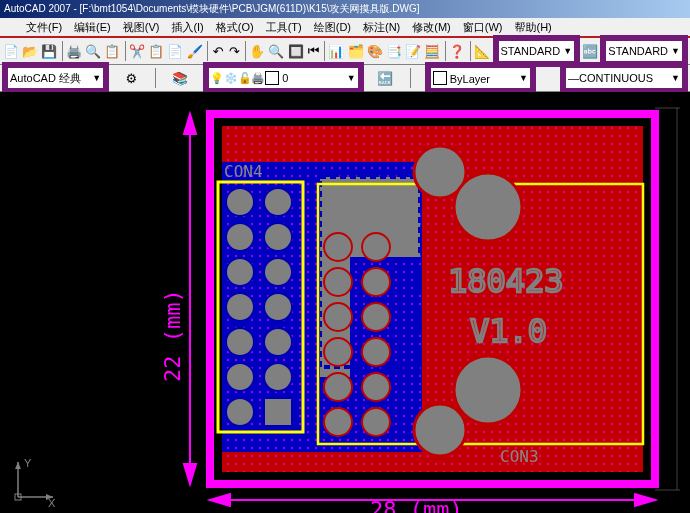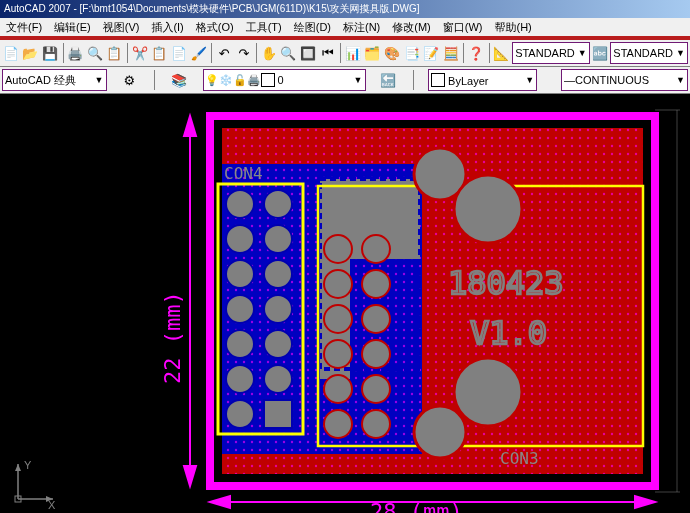--- a/index.html
+++ b/index.html
@@ -1,23 +1,23 @@
 <!DOCTYPE html>
 <html><head>
 <meta charset="utf-8">
 <style>
 body{margin:0;padding:0;font-family:Tahoma,SimSun,sans-serif;font-size:11px;background:#d4d0c8;width:690px;height:513px;overflow:hidden}
 .titlebar{background:linear-gradient(to right,#0a246a,#a6caf0);color:#fff;height:18px;line-height:18px;padding:0 4px;font-size:10px;overflow:hidden;white-space:nowrap}
-.menubar{background:#f0f0f0;border-bottom:4px solid #b91c1c;height:18px;display:flex;align-items:center;padding:0 0}
+.menubar{background:#f0f0f0;border-bottom:2px solid #b91c1c;height:18px;display:flex;align-items:center;padding:0 20px}
 .menuitem{padding:2px 6px;cursor:default}
 .toolbar{background:#f0f0f0;border-bottom:1px solid #808080;height:26px;display:flex;align-items:center;padding:0 2px;gap:1px}
 .tbtn{width:22px;height:22px;border:1px solid transparent;display:flex;align-items:center;justify-content:center;cursor:default;font-size:13px}
 .tsep{width:1px;height:20px;background:#808080;margin:0 2px}
 .toolbar2{background:#f0f0f0;border-bottom:1px solid #808080;height:26px;display:flex;align-items:center;padding:0 2px;gap:12px}
-.combo{height:20px;border:1px solid #701a75;background:#fff;padding:0 2px;font-size:11px;display:flex;align-items:center;justify-content:space-between;cursor:default}
+.combo{height:20px;border:6px solid #701a75;background:#fff;padding:0 2px;font-size:11px;display:flex;align-items:center;justify-content:space-between;cursor:default}
 .combo .arr{color:#000;font-size:9px;margin-left:3px}
 .canvas{position:relative;width:690px;height:425px;background:#000;overflow:hidden}
 .pcb-text{fill:none;stroke:#808080;stroke-width:2.5;font-family:monospace}
 .lbl-text{fill:#888;font-family:monospace;font-size:16px}
 .dim-text{fill:#ff00ff;font-family:monospace;font-size:22px}
 .ucs{position:absolute;left:8px;bottom:8px;color:#808080}
 .combo .sw{width:12px;height:12px;border:1px solid #000;margin-right:3px;display:inline-block}
 </style>
 </head>
 <body>

